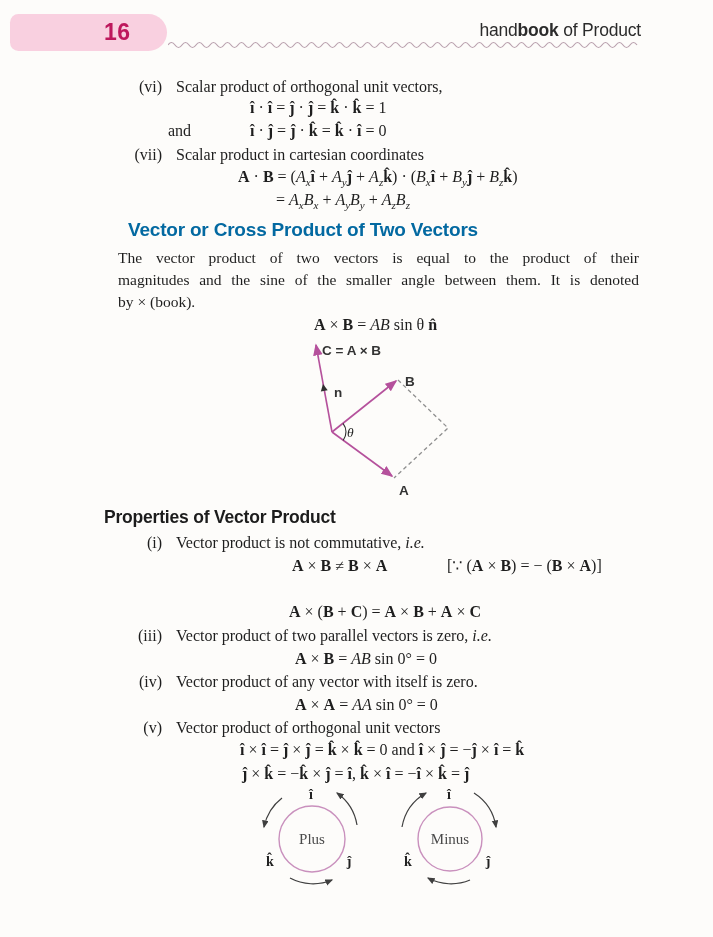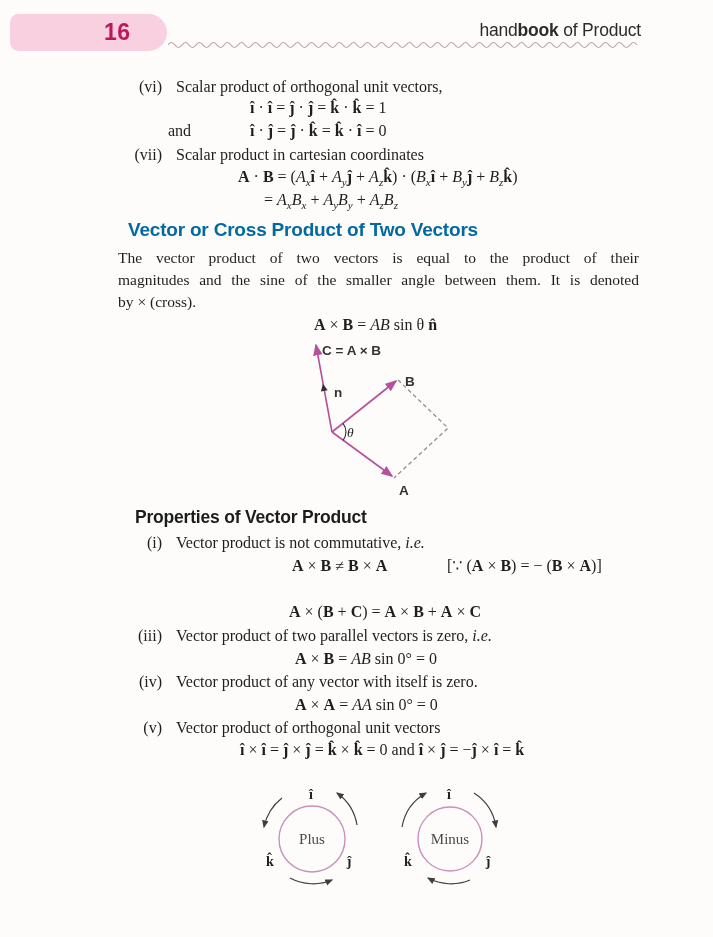--- a/index.html
+++ b/index.html
@@ -19,21 +19,21 @@
   .item{position:absolute;white-space:nowrap;font-size:16px;line-height:22px;}
   .item .num{display:inline-block;text-align:right;margin-right:14px;}
   .numw62{width:62px;} .numw44{width:44px;}
   .eq{font-size:16px;}
   .eq sub, .ln sub{font-size:11px;line-height:0;}
   .jline{position:absolute;left:118px;width:521px;font-size:15.5px;line-height:22px;
          text-align:justify;text-align-last:justify;}
   .jline.last{text-align-last:left;}
   .h-pink{position:absolute;left:128px;font-family:"Liberation Sans",sans-serif;font-weight:bold;
           font-size:19px;color:#0369a1;letter-spacing:-0.2px;}
-  .h-dark{position:absolute;left:135px;font-family:"Liberation Sans",sans-serif;font-weight:bold;
+  .h-dark{position:absolute;left:104px;font-family:"Liberation Sans",sans-serif;font-weight:bold;
           font-size:17.5px;color:#1c1c1c;letter-spacing:-0.2px;text-align:right;}
   svg text{font-family:"Liberation Serif","DejaVu Serif",serif;}
   .svglabel{font-family:"Liberation Sans",sans-serif;font-weight:bold;font-size:13.5px;fill:#333;}
 </style>
 </head>
 <body>
 
 <div class="page">
 
   <div class="badge"></div>
@@ -43,27 +43,27 @@
     <path d="M0 6 Q3.5 1 7 6 T14 6 T21 6 T28 6 T35 6 T42 6 T49 6 T56 6 T63 6 T70 6 T77 6 T84 6 T91 6 T98 6 T105 6 T112 6 T119 6 T126 6 T133 6 T140 6 T147 6 T154 6 T161 6 T168 6 T175 6 T182 6 T189 6 T196 6 T203 6 T210 6 T217 6 T224 6 T231 6 T238 6 T245 6 T252 6 T259 6 T266 6 T273 6 T280 6 T287 6 T294 6 T301 6 T308 6 T315 6 T322 6 T329 6 T336 6 T343 6 T350 6 T357 6 T364 6 T371 6 T378 6 T385 6 T392 6 T399 6 T406 6 T413 6 T420 6 T427 6 T434 6 T441 6 T448 6 T455 6 T462 6 T469 6" fill="none" stroke="#b9a0ad" stroke-width="1.2"></path>
   </svg>
 
   <div class="item" style="left:100px;top:76px;"><span class="num numw62">(vi)</span><span>Scalar product of orthogonal unit vectors,</span></div>
   <div class="ln eq" style="left:250px;top:97px;"><b>î</b> · <b>î</b> = <b>ĵ</b> · <b>ĵ</b> = <b>k̂</b> · <b>k̂</b> = 1</div>
   <div class="ln" style="left:168px;top:120px;">and</div>
   <div class="ln eq" style="left:250px;top:120px;"><b>î</b> · <b>ĵ</b> = <b>ĵ</b> · <b>k̂</b> = <b>k̂</b> · <b>î</b> = 0</div>
 
   <div class="item" style="left:100px;top:144px;"><span class="num numw62">(vii)</span><span>Scalar product in cartesian coordinates</span></div>
   <div class="ln eq" style="left:238px;top:166px;"><b>A</b> · <b>B</b> = (<i>A</i><sub><i>x</i></sub><b>î</b> + <i>A</i><sub><i>y</i></sub><b>ĵ</b> + <i>A</i><sub><i>z</i></sub><b>k̂</b>) · (<i>B</i><sub><i>x</i></sub><b>î</b> + <i>B</i><sub><i>y</i></sub><b>ĵ</b> + <i>B</i><sub><i>z</i></sub><b>k̂</b>)</div>
-  <div class="ln eq" style="left:264px;top:189px;">= <i>A</i><sub><i>x</i></sub><i>B</i><sub><i>x</i></sub> + <i>A</i><sub><i>y</i></sub><i>B</i><sub><i>y</i></sub> + <i>A</i><sub><i>z</i></sub><i>B</i><sub><i>z</i></sub></div>
+  <div class="ln eq" style="left:276px;top:189px;">= <i>A</i><sub><i>x</i></sub><i>B</i><sub><i>x</i></sub> + <i>A</i><sub><i>y</i></sub><i>B</i><sub><i>y</i></sub> + <i>A</i><sub><i>z</i></sub><i>B</i><sub><i>z</i></sub></div>
 
   <div class="h-pink" style="top:219px;">Vector or Cross Product of Two Vectors</div>
 
   <div class="jline" style="top:247px;">The vector product of two vectors is equal to the product of their</div>
   <div class="jline" style="top:269px;">magnitudes and the sine of the smaller angle between them. It is denoted</div>
-  <div class="jline last" style="top:291px;">by × (cross).</div>
+  <div class="jline last" style="top:291px;">by × (book).</div>
 
   <div class="ln eq" style="left:314px;top:314px;"><b>A</b> × <b>B</b> = <i>AB</i> sin θ <b>n̂</b></div>
 
   <svg class="abs" style="left:278px;top:336px;" width="212" height="170" viewBox="0 0 212 170">
     <defs>
       <marker id="ap" markerWidth="9" markerHeight="8" refX="6.5" refY="3" orient="auto">
         <path d="M0,0 L7.5,3 L0,6 z" fill="#b5519c"></path>
       </marker>
     </defs>
     <path d="M120 44 L170 92 L116 142" fill="none" stroke="#8f8f8f" stroke-width="1.3" stroke-dasharray="4 3"></path>
@@ -88,20 +88,21 @@
   <div class="ln eq" style="left:289px;top:601px;"><b>A</b> × (<b>B</b> + <b>C</b>) = <b>A</b> × <b>B</b> + <b>A</b> × <b>C</b></div>
 
   <div class="item" style="left:118px;top:625px;"><span class="num numw44">(iii)</span><span>Vector product of two parallel vectors is zero, <i>i.e.</i></span></div>
   <div class="ln eq" style="left:295px;top:648px;"><b>A</b> × <b>B</b> = <i>AB</i> sin 0° = 0</div>
 
   <div class="item" style="left:118px;top:671px;"><span class="num numw44">(iv)</span><span>Vector product of any vector with itself is zero.</span></div>
   <div class="ln eq" style="left:295px;top:694px;"><b>A</b> × <b>A</b> = <i>AA</i> sin 0° = 0</div>
 
   <div class="item" style="left:118px;top:717px;"><span class="num numw44">(v)</span><span>Vector product of orthogonal unit vectors</span></div>
   <div class="ln eq" style="left:240px;top:739px;"><b>î</b> × <b>î</b> = <b>ĵ</b> × <b>ĵ</b> = <b>k̂</b> × <b>k̂</b> = 0 and <b>î</b> × <b>ĵ</b> = −<b>ĵ</b> × <b>î</b> = <b>k̂</b></div>
+  <div class="ln eq" style="left:242px;top:763px;"><b>ĵ</b> × <b>k̂</b> = −<b>k̂</b> × <b>ĵ</b> = <b>î</b>, <b>k̂</b> × <b>î</b> = −<b>î</b> × <b>k̂</b> = <b>ĵ</b></div>
 
   <svg class="abs" style="left:230px;top:782px;" width="312" height="132" viewBox="0 0 312 132">
     <defs>
       <marker id="ad" markerWidth="8" markerHeight="7" refX="5.5" refY="2.75" orient="auto">
         <path d="M0,0 L6.5,2.75 L0,5.5 z" fill="#3f3f3f"></path>
       </marker>
     </defs>
 
     <g>
       <circle cx="82" cy="57" r="33" fill="none" stroke="#c990bd" stroke-width="1.4"></circle>

